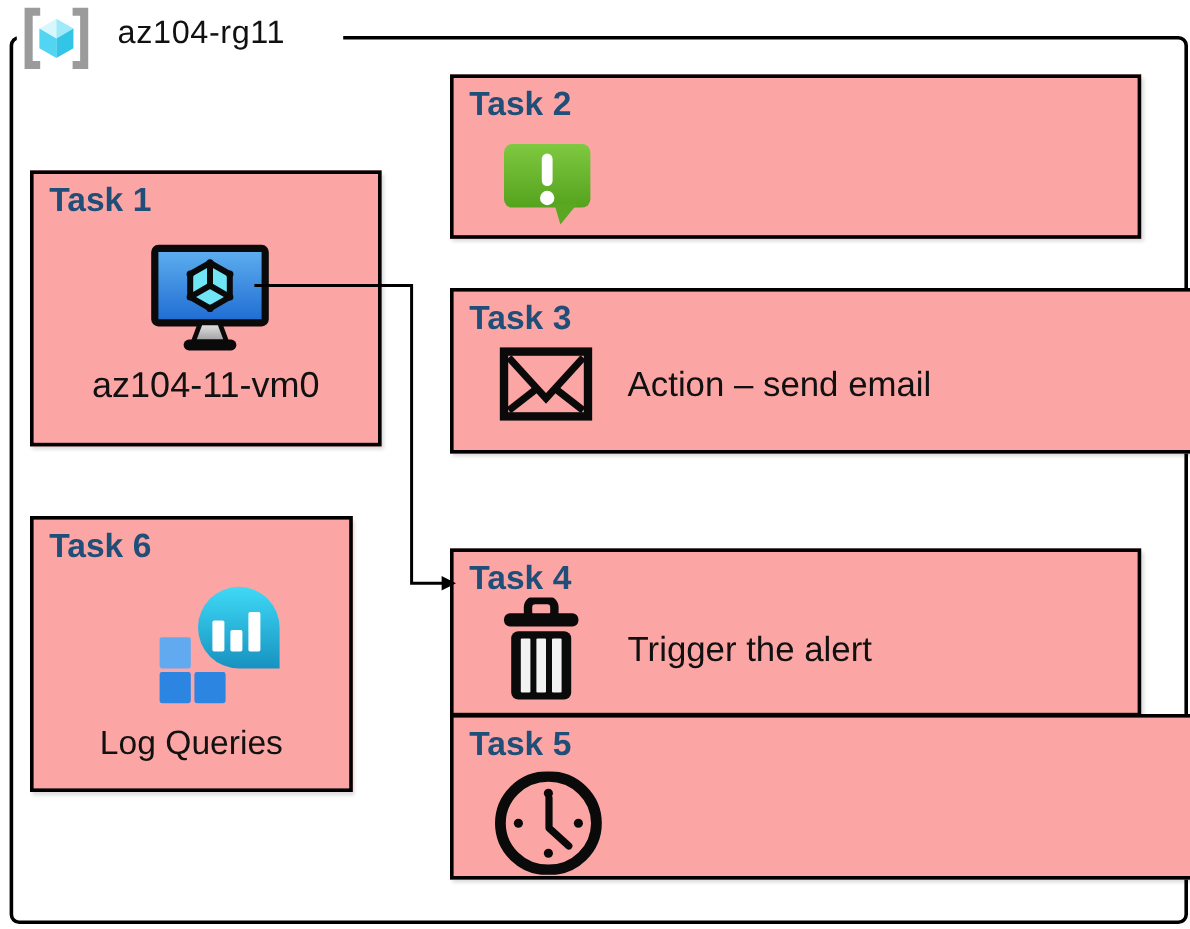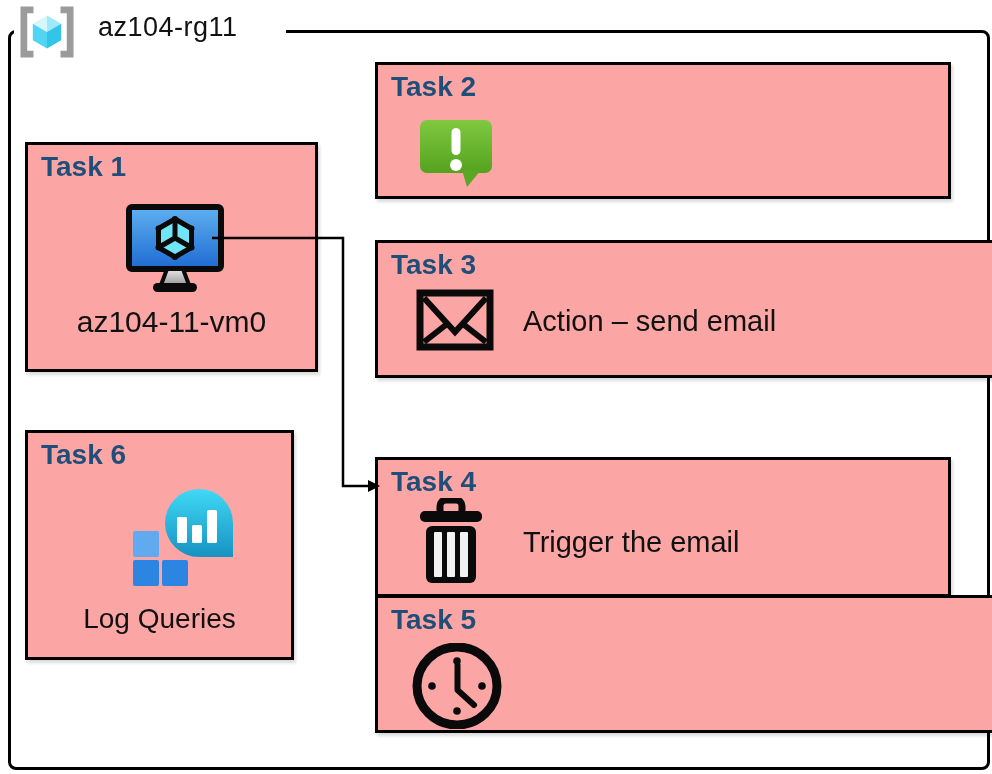--- a/index.html
+++ b/index.html
@@ -162,21 +162,21 @@
     <div class="icon" id="trash-icon">
       <svg width="64" height="86" viewBox="0 0 64 86">
         <rect x="21" y="2" width="22" height="16" rx="6" fill="none" stroke="#0a0a0a" stroke-width="7"></rect>
         <rect x="1" y="13" width="62" height="11" rx="5" fill="#0a0a0a"></rect>
         <rect x="7" y="28" width="50" height="57" rx="6" fill="#0a0a0a"></rect>
         <rect x="15" y="34" width="8" height="45" rx="1" fill="#F2F2F2"></rect>
         <rect x="28" y="34" width="8" height="45" rx="1" fill="#F2F2F2"></rect>
         <rect x="41" y="34" width="8" height="45" rx="1" fill="#F2F2F2"></rect>
       </svg>
     </div>
-    <div class="caption row-caption">Trigger the email</div>
+    <div class="caption row-caption">Trigger the alert</div>
   </div>
 
   <div class="task" id="task5">
     <div class="task-label">Task 5</div>
     <div class="icon" id="clock-icon">
       <svg width="92" height="86" viewBox="0 0 92 86">
         <ellipse cx="46" cy="43" rx="40" ry="39" fill="none" stroke="#0a0a0a" stroke-width="9"></ellipse>
         <circle cx="46" cy="18" r="3.8" fill="#0a0a0a"></circle>
         <circle cx="71" cy="43" r="3.8" fill="#0a0a0a"></circle>
         <circle cx="46" cy="68" r="3.8" fill="#0a0a0a"></circle>

